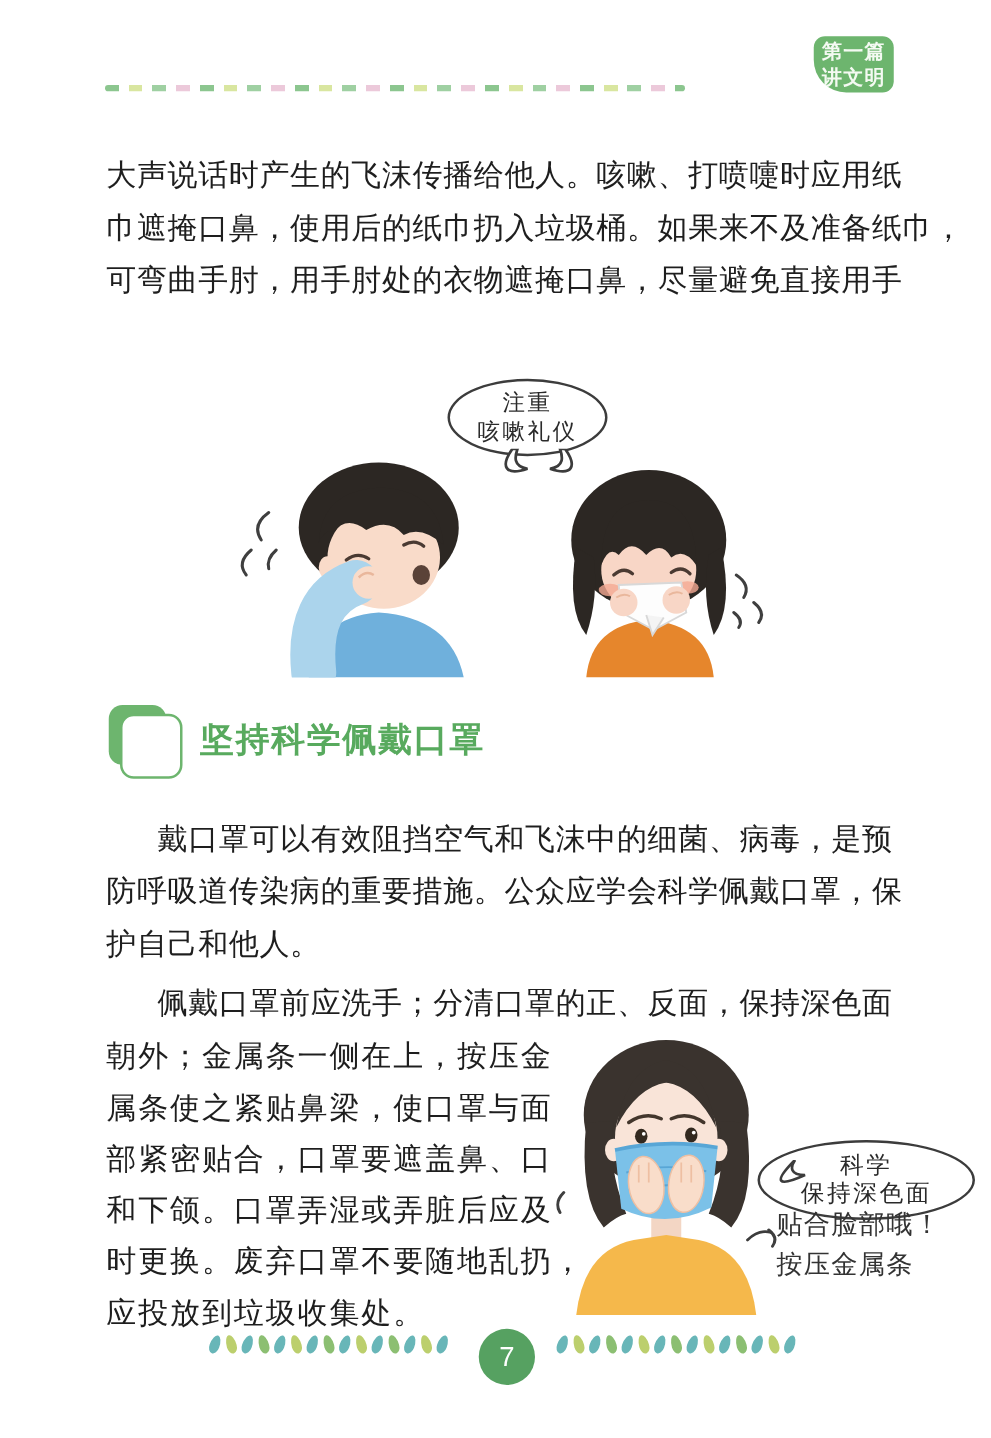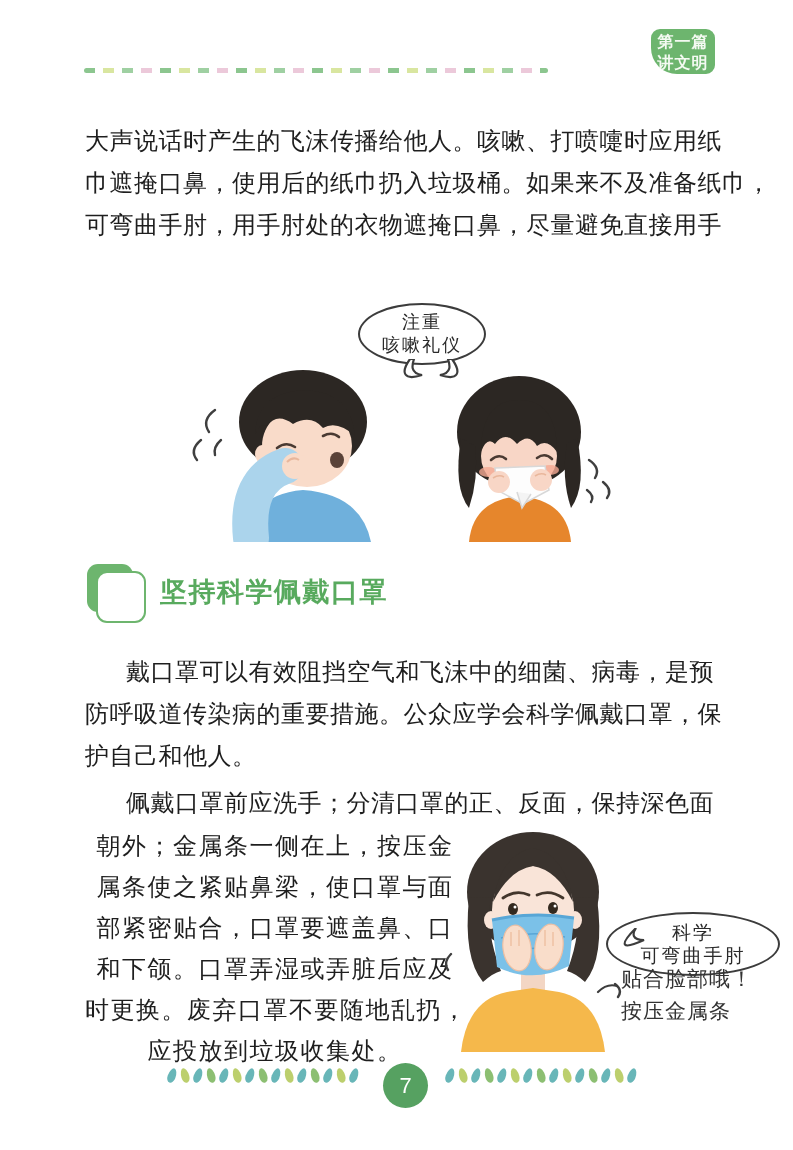--- a/index.html
+++ b/index.html
@@ -24,21 +24,21 @@
     background:repeating-linear-gradient(90deg,
       #8cc68f 0 11px, transparent 11px 19px,
       #d9e6a0 19px 30px, transparent 30px 38px,
       #9fd0a2 38px 49px, transparent 49px 57px,
       #ecc9da 57px 68px, transparent 68px 76px);
   }
   
   .para { position:absolute; left:85px; width:660px; font-size:24px; line-height:42px; letter-spacing:0.5px; }
   .para .bline { white-space:nowrap; }
   .indent { padding-left:41px; }
-  .col-narrow { width:380px; line-height:41px; letter-spacing:1.5px;text-align:center; }
+  .col-narrow { width:380px; line-height:41px; letter-spacing:1.5px; }
   
   .bubble {
     position:absolute; background:#fff; border:2px solid #3c3c3c; border-radius:50%;
     display:flex; flex-direction:column; align-items:center; justify-content:center;
     font-size:18px; line-height:23px; color:#2a2a2a; letter-spacing:2px;
   }
   .bubble-tail { position:absolute; }
   .bubble-tail path { stroke:#3c3c3c; stroke-width:2.2; fill:#ffffff; stroke-linecap:round; }
   
   .sec-badge {
@@ -195,21 +195,21 @@
       <ellipse cx="72" cy="134" rx="14" ry="23" transform="rotate(-8 72 134)"></ellipse>
       <ellipse cx="104" cy="133" rx="14" ry="23" transform="rotate(8 104 133)"></ellipse>
     </g>
     <path d="M66,118 l0,14 M74,116 l0,16 M100,116 l0,16 M108,118 l0,14" stroke="#eebfa2" stroke-width="1.4" fill="none"></path>
     <path class="ml" d="M6,140 q-8,8 -3,16"></path>
     <path class="ml" d="M170,170 q8,6 3,13"></path>
   </svg>
 
   <div class="bubble" style="left:606px; top:912px; width:174px; height:64px; font-size:19px;">
     <div>科学</div>
-    <div>可弯曲手肘</div>
+    <div>保持深色面</div>
   </div>
   <svg class="bubble-tail" style="left:612px; top:928px;" width="40" height="22" viewBox="0 0 40 22">
     <path d="M24,0 C6,18 10,22 32,12 C20,12 20,6 24,0 Z"></path>
   </svg>
   <svg class="bubble-tail" style="left:596px; top:982px;" width="22" height="14" viewBox="0 0 22 14">
     <path d="M2,10 q9,-9 19,-6" fill="none"></path>
   </svg>
 
   <div class="mask-caption">
     <div>贴合脸部哦！</div>

